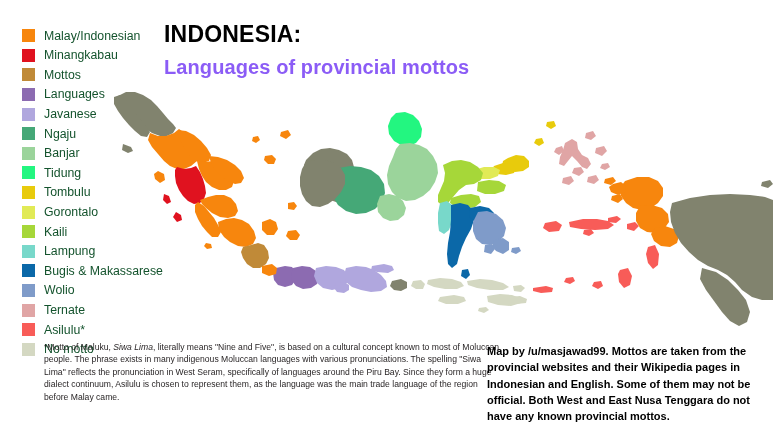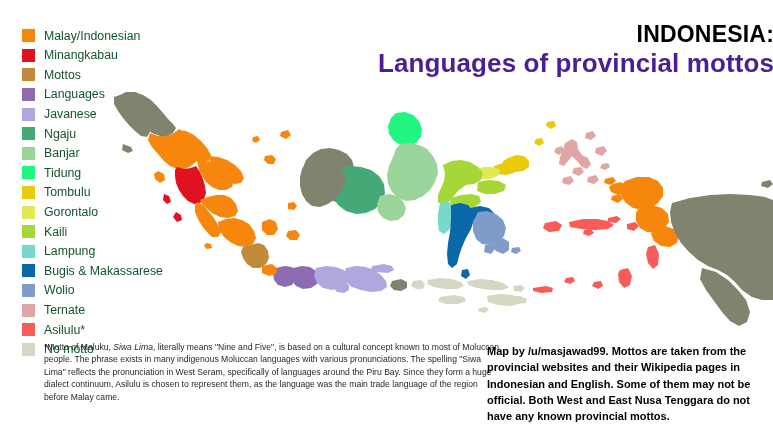--- a/index.html
+++ b/index.html
@@ -5,30 +5,30 @@
   html,body{margin:0;padding:0;}
   body{
     width:773px;height:435px;background:#ffffff;
     font-family:"Liberation Sans",sans-serif;
     overflow:hidden;position:relative;
   }
   #stage{position:relative;width:773px;height:435px;background:#fff;}
 
   
   #title-block{
-    position:absolute;left:194px;top:22px;width:580px;text-align:right;
+    position:absolute;left:164px;top:22px;width:580px;text-align:left;
     pointer-events:none;
   }
   #title-line1{
     font-size:23px;font-weight:bold;color:#000;letter-spacing:.2px;
     line-height:1.05;font-family:"Liberation Sans",sans-serif;
   }
   #title-line2{
-    font-size:26px;font-weight:bold;color:#4c1d95;letter-spacing:.1px;
-    line-height:1.12;margin-top:3px;font-family:"Liberation Sans",sans-serif;
+    font-size:20px;font-weight:bold;color:#8b5cf6;letter-spacing:.1px;
+    line-height:1.12;margin-top:10px;font-family:"Liberation Sans",sans-serif;
   }
 
   
   #legend{position:absolute;left:22px;top:26px;width:165px;}
   .legend-row{display:flex;align-items:center;height:19.6px;}
   .legend-swatch{
     width:13px;height:13px;flex:0 0 13px;margin-right:9px;display:block;
   }
   .legend-label{
     font-size:12.3px;color:#14532d;white-space:nowrap;line-height:1;

